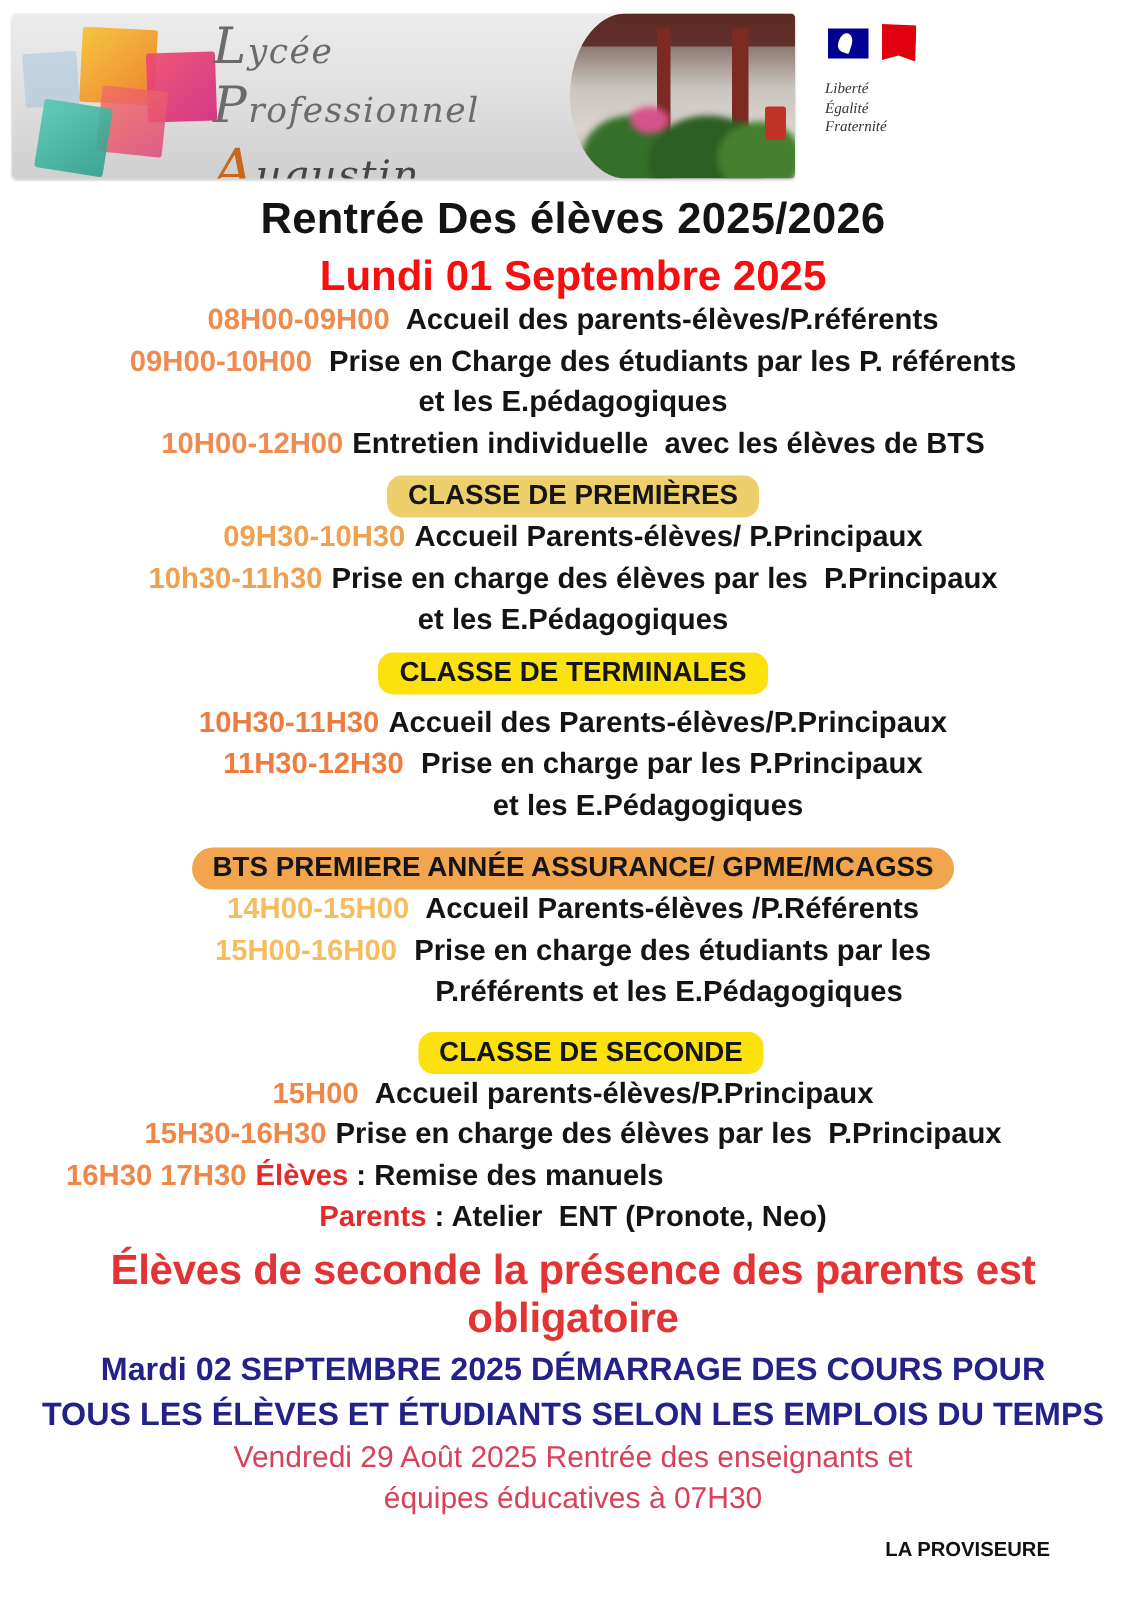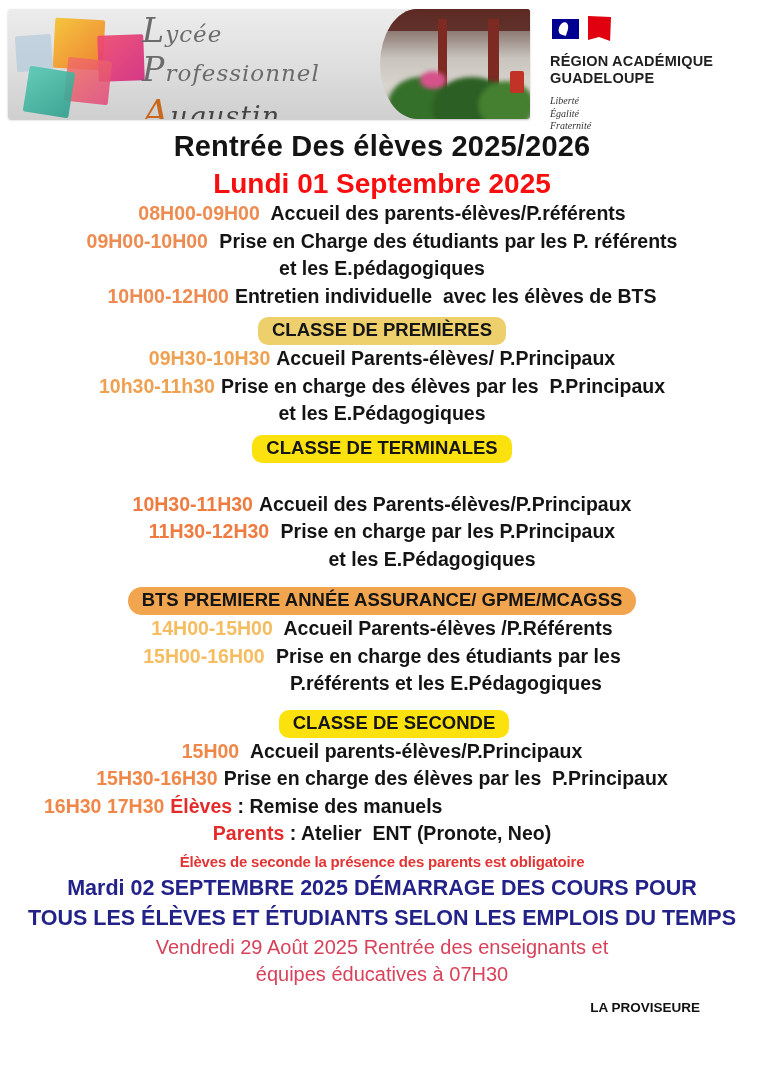--- a/index.html
+++ b/index.html
@@ -64,26 +64,26 @@
   .badge.bright { background:var(--badge-bright,#fbe10e); }
   .badge.soft   { background:var(--badge-soft,#edcf6b); }
   .badge.orange { background:var(--badge-orange,#f0a54e); border-radius:14px; }
 
   .row { font-size:19.5px; font-weight:700; line-height:27.5px; white-space:pre-wrap; }
   .time { margin-right:6px; }
   .t1 { color:var(--time-1,#ee8b50); } .t2 { color:var(--time-2,#efa152); }
   .t3 { color:var(--time-3,#ee7b40); } .t4 { color:var(--time-4,#f5bd5f); }
   .t5 { color:var(--time-5,#ef8749); }
   .rlabel { color:var(--label-red,#e42b2b); }
-  .gap-below { margin-bottom:28px; }
+  .gap-below { margin-bottom:6px; }
   .mt12 { margin-top:12px;margin-left:24px; } .mt14 { margin-top:14px; }
   .shift50 { padding-left:100px; } .shift64 { padding-left:128px; }
   .leftrow { text-align:left; padding-left:44px; }
 
-  .notice { font-size:15px; font-weight:700; color:var(--notice-red,#e23434); margin-top:5px; letter-spacing:-.2px; }
+  .notice { font-size:28px; font-weight:700; color:var(--notice-red,#e23434); margin-top:5px; letter-spacing:-.2px; }
   .blue-line { font-size:21.5px; font-weight:700; color:var(--blue,#232289); line-height:30.5px; }
   .blue-wrap { margin-top:3px; }
   .teachers { font-size:20px; font-weight:400; color:var(--crimson,#d8415a); line-height:27px; }
   .signature { text-align:right; padding-right:64px; font-size:13.5px; font-weight:700; color:#111; margin-top:12px; }
 </style>
 </head>
 <body>
 
 <div class="page">
 
@@ -113,24 +113,20 @@
         <div class="bush b3"></div>
         <div class="flower"></div>
         <div class="bin"></div>
       </div>
     </div>
 
     <div class="gov">
       <div class="flag">
         <div class="flag-blue"></div>
         <div class="flag-red"></div>
-      </div>
-      <div class="gov-title">
-        <div>RÉGION ACADÉMIQUE</div>
-        <div>GUADELOUPE</div>
       </div>
       <div class="motto">
         <div>Liberté</div>
         <div>Égalité</div>
         <div>Fraternité</div>
       </div>
     </div>
   </div>
 
   <div class="content">

